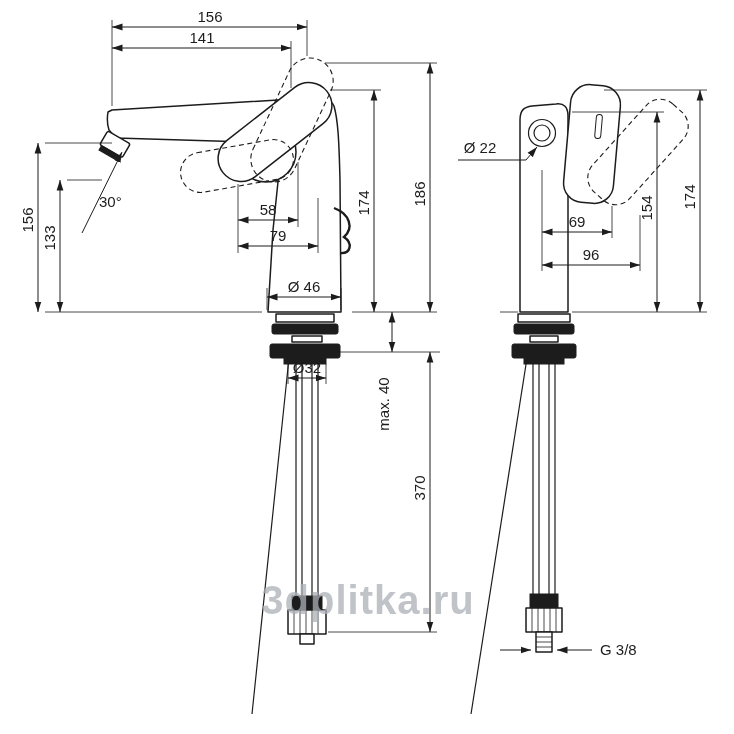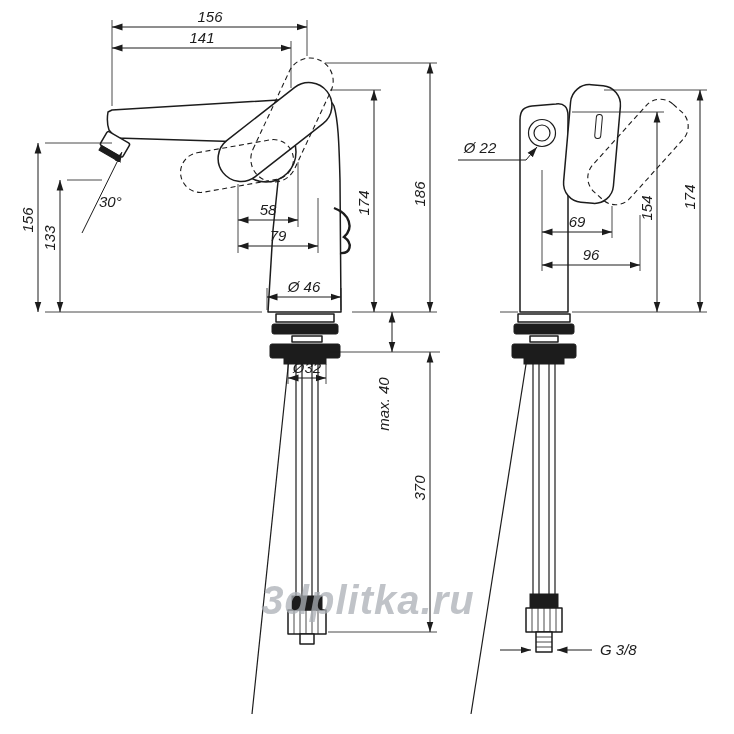--- a/index.html
+++ b/index.html
@@ -1,19 +1,18 @@
 <!DOCTYPE html>
 <html><head>
 <meta charset="utf-8">
 <style>
   html,body{margin:0;padding:0;background:#fff;}
   .stage{
     position:relative;width:734px;height:734px;background:#ffffff;
     font-family:"Liberation Sans", sans-serif;
-    font-style:italic;
   }
   svg{display:block;}
   .outline{fill:#ffffff;stroke:#1c1c1c;stroke-width:1.5;stroke-linejoin:round;}
   .thin{fill:none;stroke:#1c1c1c;stroke-width:1.2;}
   .dark{fill:#1c1c1c;stroke:#1c1c1c;stroke-width:1;}
   .dashed{fill:none;stroke:#1c1c1c;stroke-width:1.1;stroke-dasharray:5 3.5;}
   .ext{stroke:#1c1c1c;stroke-width:0.8;fill:none;}
   .dim{stroke:#1c1c1c;stroke-width:1;fill:none;marker-start:url(#arr);marker-end:url(#arr);}
   .lead{stroke:#1c1c1c;stroke-width:1;fill:none;marker-end:url(#arr);}
   .lbl{font-size:15px;fill:#1c1c1c;}

